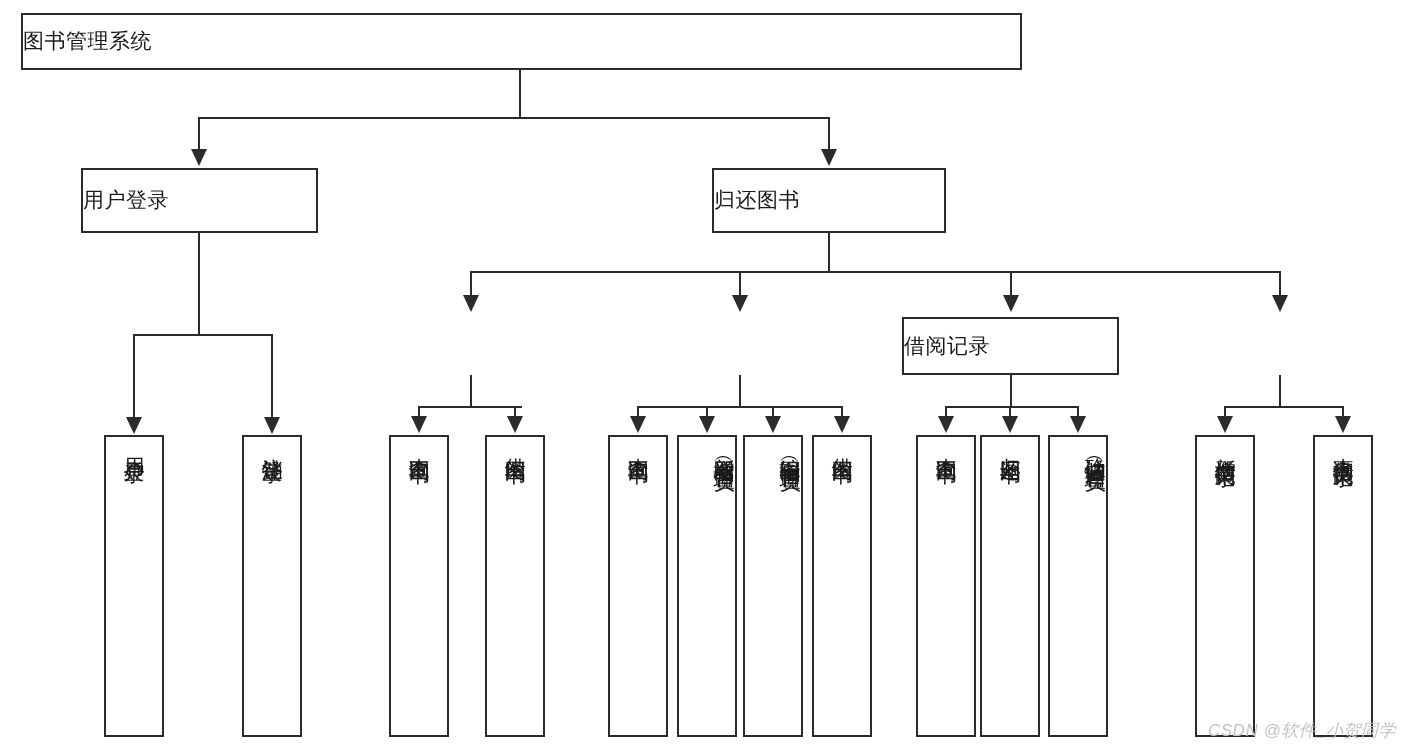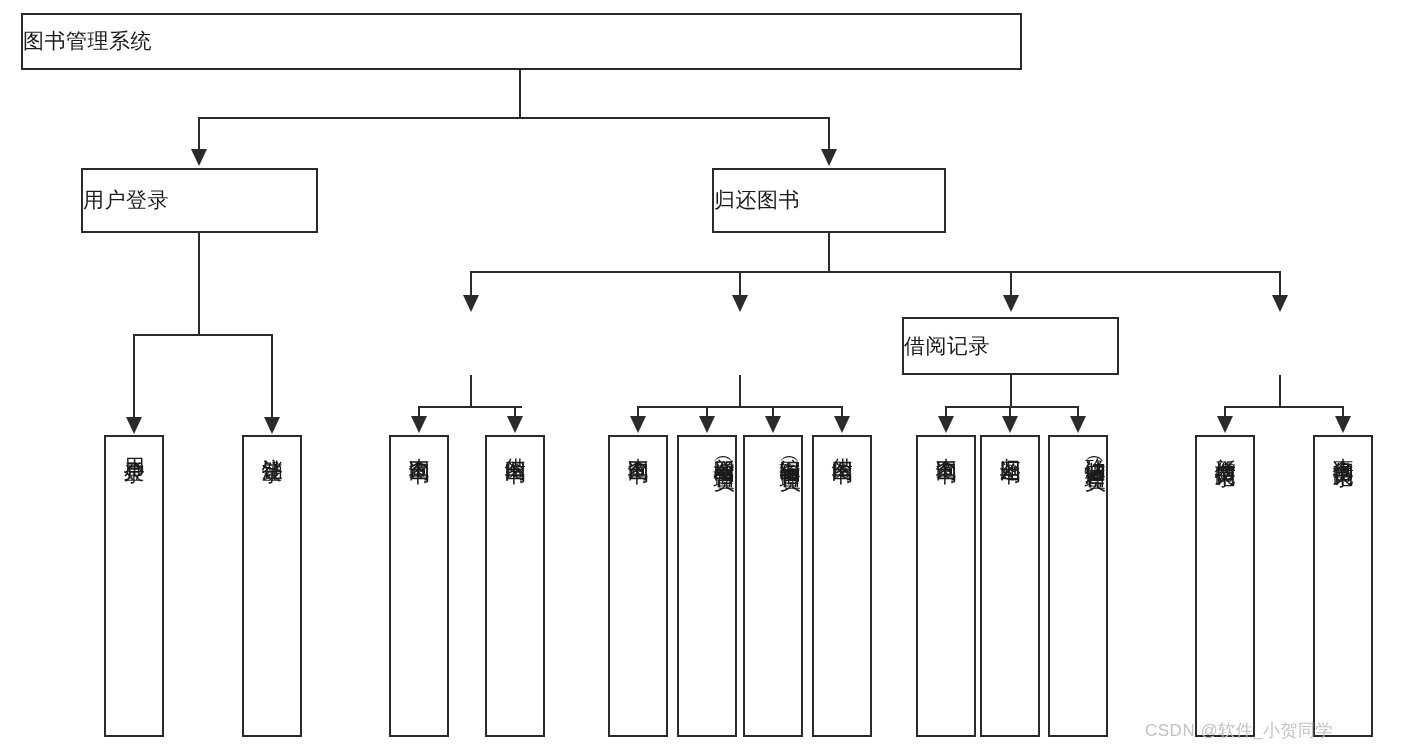--- a/index.html
+++ b/index.html
@@ -181,15 +181,15 @@
     <span>确认归还（管理员）</span>
   </div>
 
   <div class="node v" style="left:1195px; top:435px; width:60px; height:302px;">
     <span>新增借阅记录</span>
   </div>
   <div class="node v" style="left:1313px; top:435px; width:60px; height:302px;">
     <span>查询借阅记录</span>
   </div>
 
-  <div id="watermark" style="left:1145px; top:719px;">CSDN @软件_小贺同学</div>
+  <div id="watermark" style="left:1208px; top:719px;font-style:italic;">CSDN @软件_小贺同学</div>
 
 </div>
 
 </body></html>

